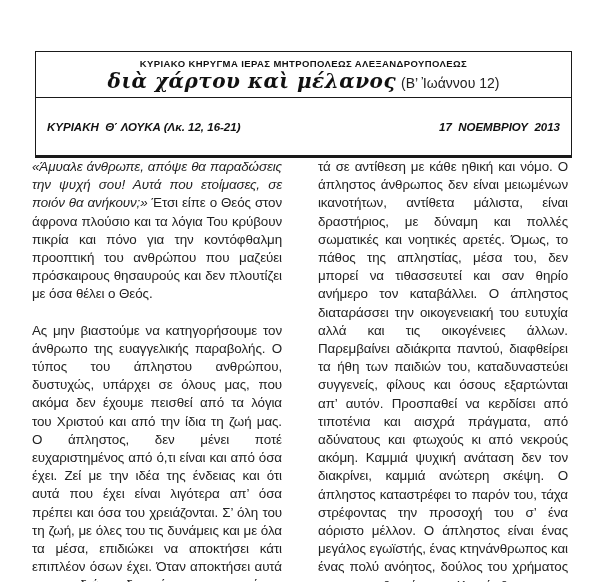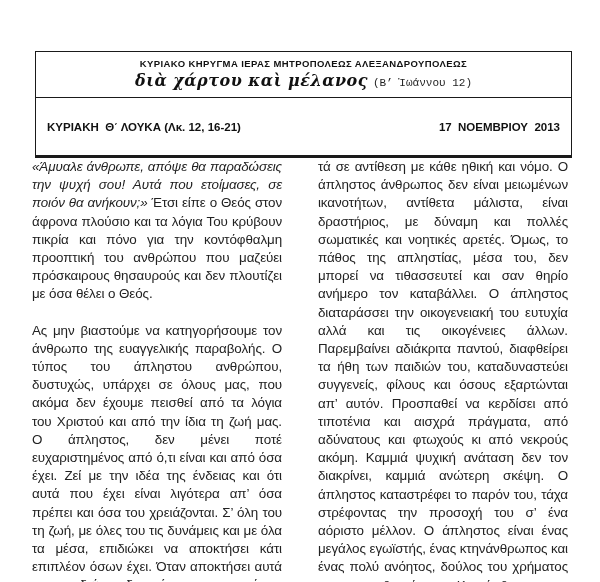--- a/index.html
+++ b/index.html
@@ -44,44 +44,44 @@
   .subtitle-row {
     text-align: center;
     margin-top: 1px;
     line-height: 22px;
     color: #111;
   }
   .subtitle-main {
     font-family: "DejaVu Serif", serif;
     font-style: italic;
     font-weight: bold;
-    font-size: 16px;
+    font-size: 20px;
     letter-spacing: 0.5px;
   }
   .subtitle-ref {
-    font-size: 11px;
+    font-size: 14px;
     font-weight: normal;
     margin-left: 5px;
     color: #222;
-    font-family: Liberation Mono, monospace;
   }
   .header-separator {
     border-top: 1.3px solid #1a1a1a;
     margin-top: 3px;
   }
   .header-footer-row {
     flex: 1;
     display: flex;
     justify-content: space-between;
     align-items: center;
     padding: 0 11px;
     font-size: 11.5px;
     font-weight: bold;
     color: #111;
     white-space: pre;
+    font-style: italic;
   }
 
   
   .content {
     position: absolute;
     left: 20px; top: 146px;
     width: 560px;
     display: flex;
     gap: 12px;
   }

